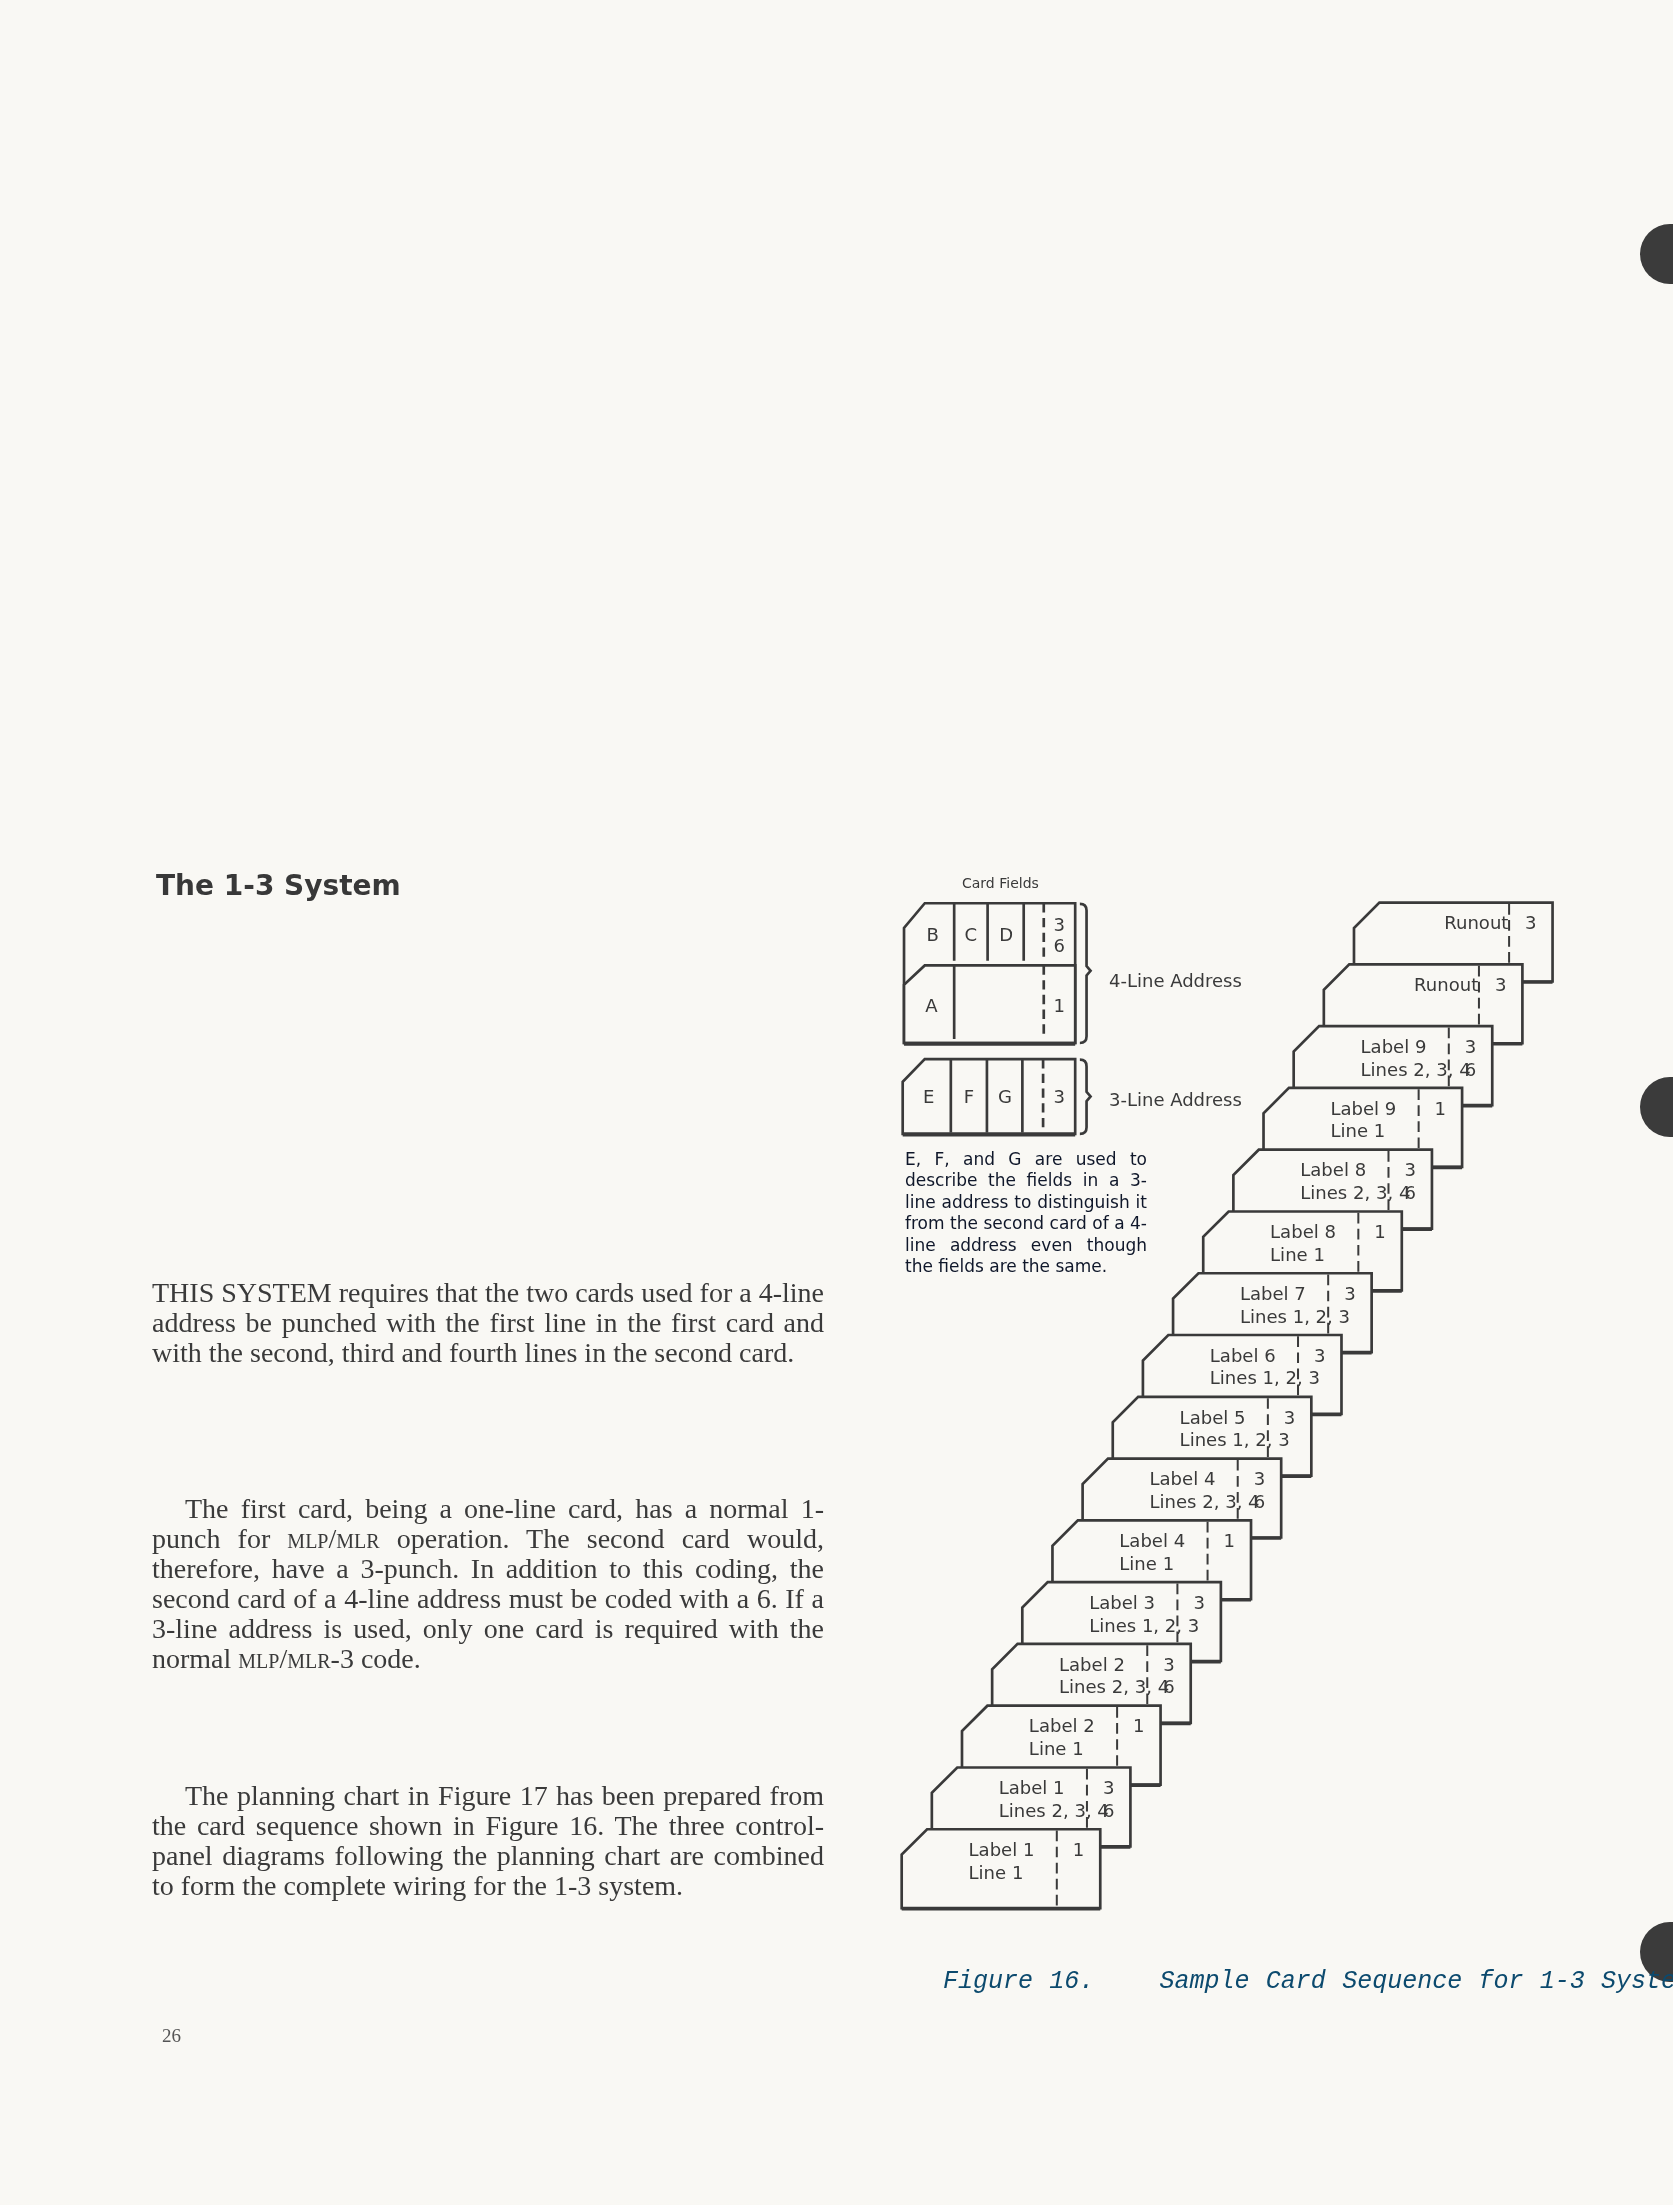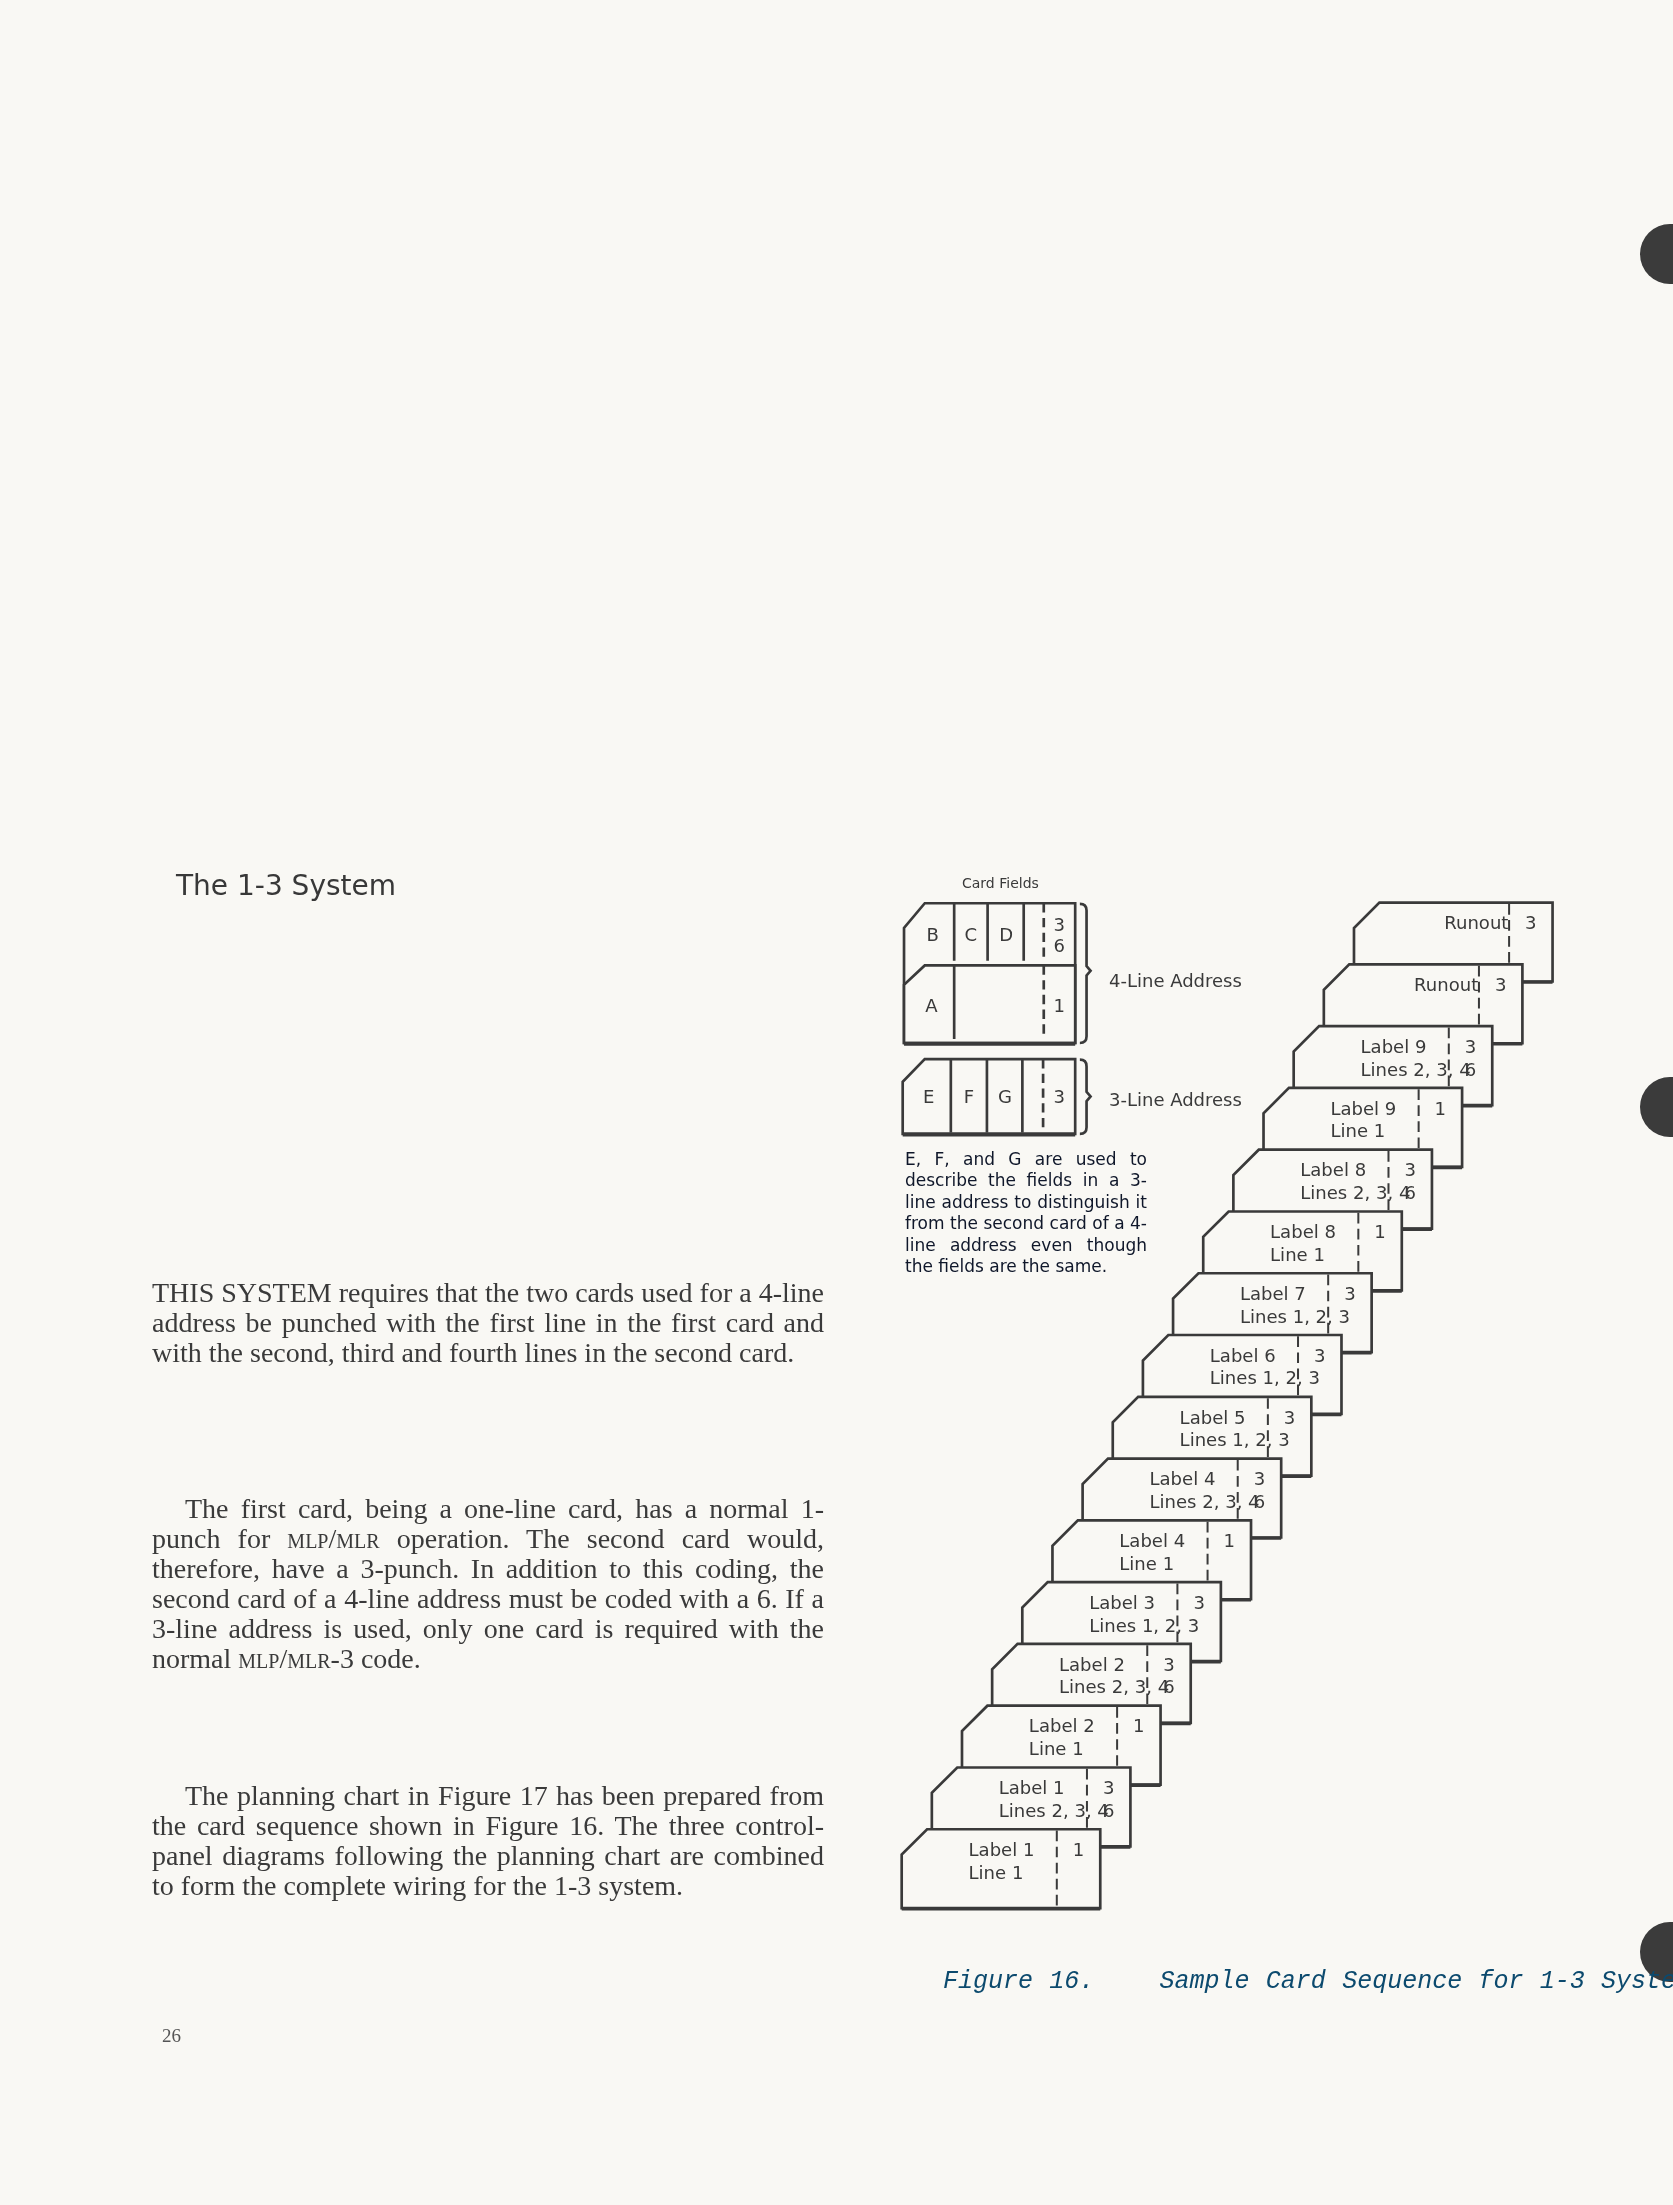--- a/index.html
+++ b/index.html
@@ -6,22 +6,22 @@
   body {
     width:1673px; height:2205px; position:relative; overflow:hidden;
     background:#f9f8f4;
     font-family:"DejaVu Sans", sans-serif; color:#3a3a3a;
   }
   .hole {
     position:absolute; width:40px; height:60px; border-radius:30px 0 0 30px;
     background:#3b3b3b; box-shadow: 4px 0 0 #cfcfcf;
   }
   .heading {
-    position:absolute; left:176px; top:869px;
-    font-family:"DejaVu Sans", sans-serif; font-weight:normal; font-size:28px; color:#383838;
+    position:absolute; left:156px; top:869px;
+    font-family:"DejaVu Sans", sans-serif; font-weight:bold; font-size:28px; color:#383838;
   }
   .body-col {
     position:absolute; left:152px; width:672px;
     font-family:"Liberation Serif", serif; font-size:28px; line-height:30px; color:#3a3a3a;
     text-align:justify;
   }
   .body-col p { margin:0; }
   .indent { text-indent:33px; }
   .smallcaps { font-variant:small-caps; text-transform:lowercase; }
   .page-num {

